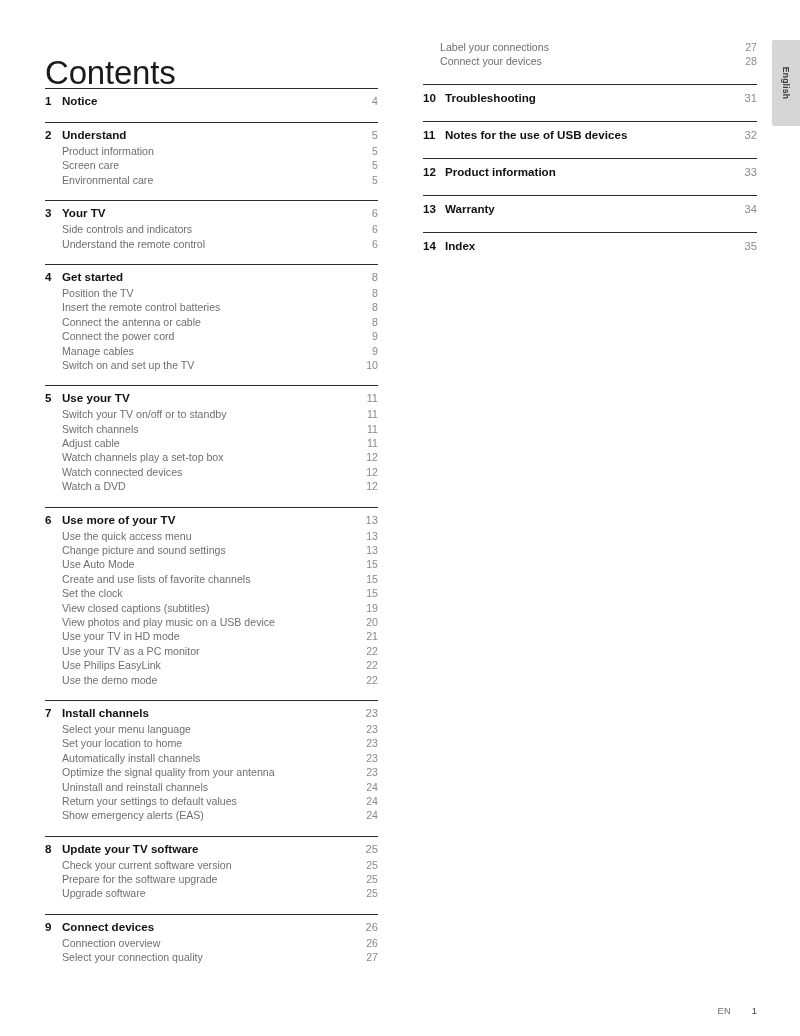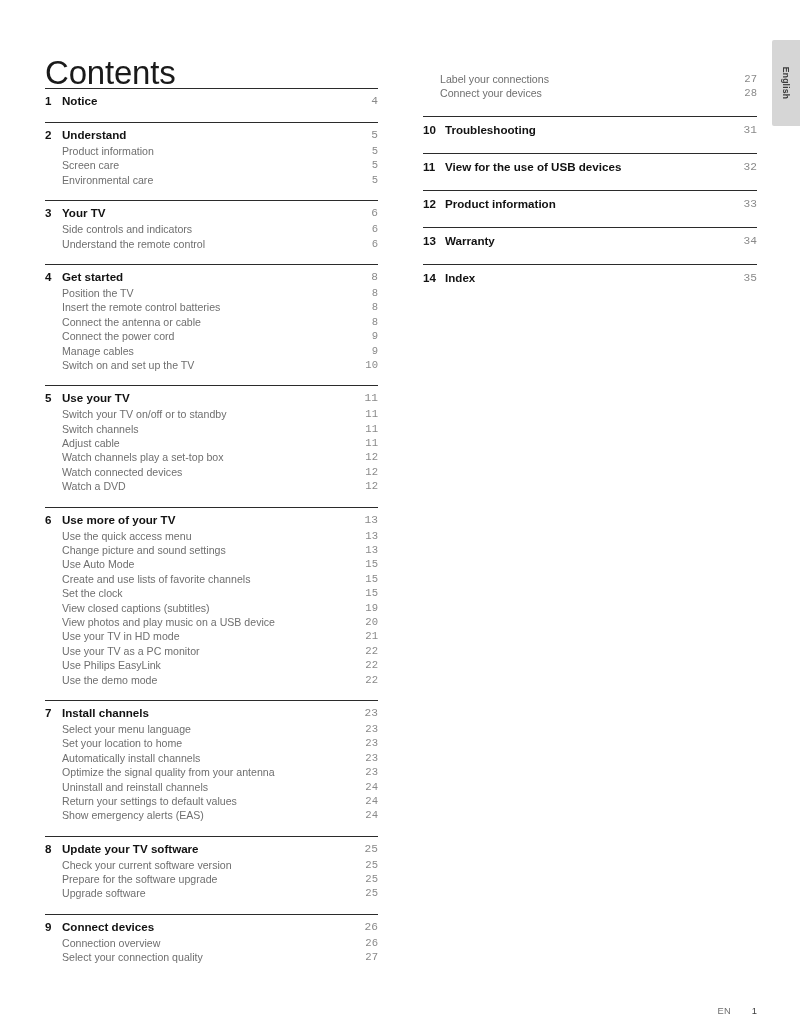--- a/index.html
+++ b/index.html
@@ -33,21 +33,21 @@
     position: absolute;
     top: 40px;
   }
   .col-left  { left: 45px;  width: 333px; top: 88px; }
   .col-right { left: 423px; width: 334px; top: 40px; }
 
   
   .group { position: relative; }
   .group.ruled { border-top: 1.6px solid #2b2b2b; padding-top: 4px; }
   .group + .group { margin-top: 13px; }
-  .group.noline { border-top: none; padding-top: 0; margin-top: 32px; }
+  .group.noline { border-top: none; padding-top: 0; }
 
   
   .row {
     position: relative;
     display: block;
     height: 14.4px;
     line-height: 14.4px;
     white-space: nowrap;
   }
   .row .num {
@@ -60,21 +60,20 @@
   .row .label {
     position: absolute;
     left: 0;
     top: 0;
   }
   .row .page-no {
     position: absolute;
     right: 0;
     top: 0;
     text-align: right;
-    font-family: Liberation Mono, monospace;
   }
 
   
   .row.chapter {
     height: 16px;
     line-height: 16px;
     margin-bottom: 1px;
   }
   .row.chapter .num,
   .row.chapter .label {
@@ -400,21 +399,21 @@
       <div class="group ruled">
         <div class="row chapter">
           <span class="num">10</span>
           <span class="label">Troubleshooting</span>
           <span class="page-no">31</span>
         </div>
       </div>
       <div class="group ruled">
         <div class="row chapter">
           <span class="num">11</span>
-          <span class="label">View for the use of USB devices</span>
+          <span class="label">Notes for the use of USB devices</span>
           <span class="page-no">32</span>
         </div>
       </div>
       <div class="group ruled">
         <div class="row chapter">
           <span class="num">12</span>
           <span class="label">Product information</span>
           <span class="page-no">33</span>
         </div>
       </div>

